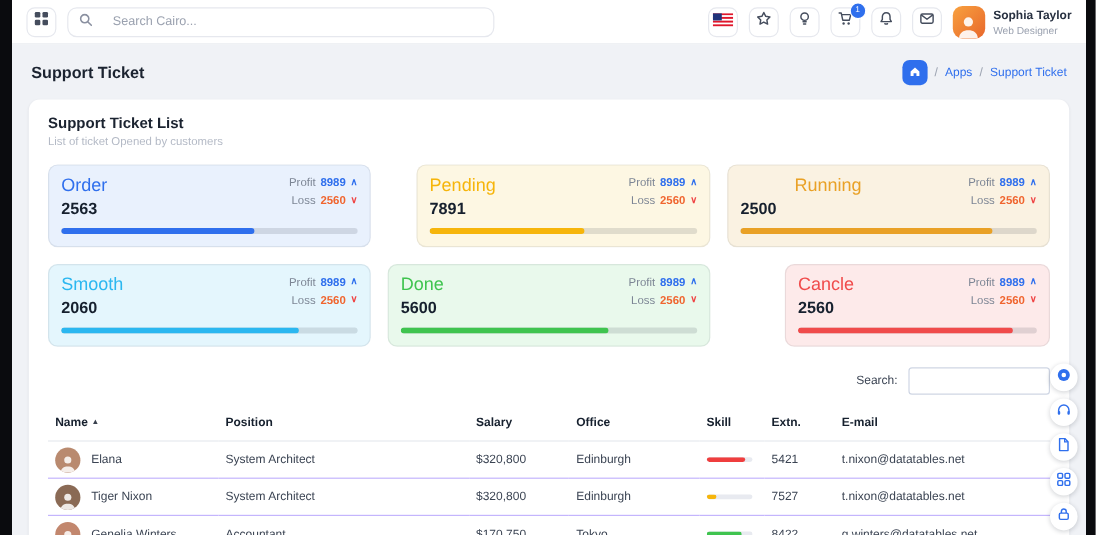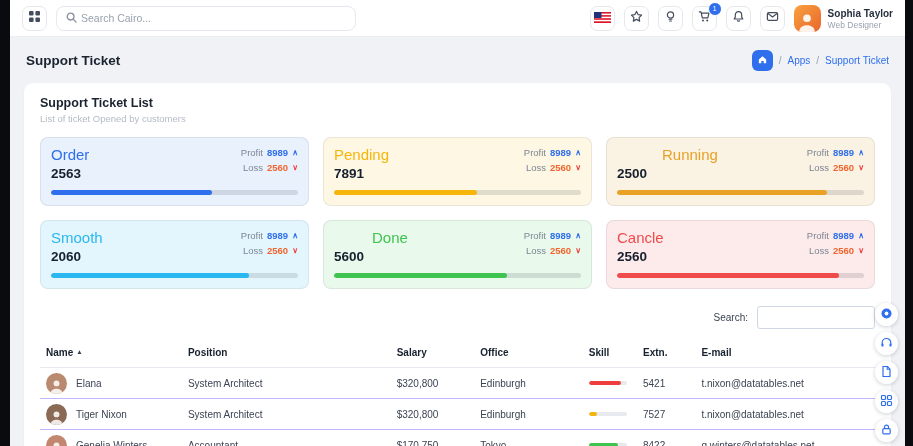--- a/index.html
+++ b/index.html
@@ -2,21 +2,21 @@
 <html><head>
 <meta charset="utf-8">
 <style>
   html,body{margin:0;padding:0}
   body{width:913px;height:446px;background:#0a0b0e;font-family:"Liberation Sans",sans-serif;overflow:hidden;position:relative;-webkit-font-smoothing:antialiased}
   .app{position:absolute;top:0;left:10px;width:895px;height:446px;background:#f0f2f6;overflow:hidden}
 
   
   .topbar{height:37px;background:#fff;border-bottom:1px solid #eceef2;display:flex;align-items:center;gap:9px;padding:0 12px;box-sizing:border-box}
   .sq-btn{width:25px;height:25px;border:1px solid #e6e8ee;border-radius:7px;display:flex;align-items:center;justify-content:center;background:#fff;flex:0 0 auto;cursor:pointer;position:relative;box-sizing:border-box}
-  .searchbox{display:flex;align-items:center;gap:2px;width:300px;height:25px;border:1px solid #e6e8ee;border-radius:8px;padding:0 9px;box-sizing:border-box;background:#fff}
+  .searchbox{display:flex;align-items:center;gap:15px;width:356px;height:25px;border:1px solid #e6e8ee;border-radius:8px;padding:0 9px;box-sizing:border-box;background:#fff}
   .searchbox input{border:0;outline:0;flex:1;font-size:10.5px;color:#3b4453;background:transparent;font-family:inherit}
   .searchbox input::placeholder{color:#9aa1af}
   .tb-spacer{flex:1}
   .badge{position:absolute;top:-5px;right:-6px;min-width:12px;height:12px;border-radius:7px;background:#2f6fed;color:#fff;font-size:7px;display:flex;align-items:center;justify-content:center;border:1.5px solid #fff;box-sizing:content-box}
   .user{display:flex;align-items:center;gap:7px;cursor:pointer}
   .avatar{width:27px;height:27px;border-radius:8px;background:linear-gradient(135deg,#f8a13f,#e8672b);display:flex;align-items:flex-end;justify-content:center;overflow:hidden}
   .user-name{font-size:10px;font-weight:bold;color:#273040;line-height:1.3}
   .user-role{font-size:8.5px;color:#9aa1af}
 
   
@@ -31,21 +31,21 @@
   .panel{margin:2px 14px 0;background:#fff;border-radius:9px;padding:13px 16px;box-shadow:0 1px 2px rgba(16,24,40,.05);min-height:400px;box-sizing:border-box}
   .panel-title{font-size:12.5px;font-weight:bold;color:#1b2330}
   .panel-sub{font-size:9.5px;color:#b4bac6;margin-top:3px}
 
   
   .stats{display:grid;grid-template-columns:repeat(3,1fr);gap:14px;margin-top:13px}
   .stat{border-radius:8px;border:1px solid rgba(15,23,42,.08);padding:8px 10px 10px;box-sizing:border-box}
   .stat-top{display:flex;justify-content:space-between}
   .stat-label{font-size:15px;font-weight:500}
   .stat-value{font-size:13.5px;font-weight:bold;color:#16202e;margin-top:3px}
-  .pl-row{display:flex;align-items:center;justify-content:flex-end;gap:4px;font-size:9.5px;line-height:1.55}
+  .pl-row{display:flex;align-items:flex-start;justify-content:flex-end;gap:4px;font-size:9.5px;line-height:1.55}
   .pl-label{color:#7d8695}
   .pl-profit{color:#2f6fed;font-weight:bold}
   .pl-loss{color:#f0652f;font-weight:bold}
   .caret{font-size:8px;font-weight:bold}
   .caret.up{color:#2f6fed}
   .caret.down{color:#ef4444}
   .stat-bar{height:5px;border-radius:3px;background:rgba(15,23,42,.12);margin-top:9px;overflow:hidden}
   .stat-fill{height:100%;border-radius:3px}
 
   
@@ -206,21 +206,21 @@
                 <span class="pl-loss">2560</span>
                 <span class="caret down">∨</span>
               </div>
             </div>
         </div>
         <div class="stat-bar">
             <div class="stat-fill" style="background: rgb(47, 111, 237); width: 65%;"></div>
           </div>
       </div>
 
-      <div class="stat" style="background: rgb(253, 247, 227);">
+      <div class="stat" style="background: rgb(253, 247, 227); margin-left: 24px;">
         <div class="stat-top">
           <div>
               <div class="stat-label" style="color: rgb(246, 181, 11);">Pending</div>
                <div class="stat-value">7891</div>
             </div>
           <div>
               <div class="pl-row">
                 <span class="pl-label">Profit</span>
                 <span class="pl-profit">8989</span>
                 <span class="caret up">∧</span>
@@ -281,42 +281,42 @@
             </div>
         </div>
         <div class="stat-bar">
             <div class="stat-fill" style="background: rgb(43, 183, 240); width: 80%;"></div>
           </div>
       </div>
 
       <div class="stat" style="background: rgb(233, 249, 236);">
         <div class="stat-top">
           <div>
-              <div class="stat-label" style="color: rgb(63, 196, 79); margin-left: 38px;">Done</div>
+              <div class="stat-label" style="color: rgb(63, 196, 79);">Done</div>
                <div class="stat-value">5600</div>
             </div>
           <div>
               <div class="pl-row">
                 <span class="pl-label">Profit</span>
                 <span class="pl-profit">8989</span>
                 <span class="caret up">∧</span>
               </div>
                <div class="pl-row">
                 <span class="pl-label">Loss</span>
                 <span class="pl-loss">2560</span>
                 <span class="caret down">∨</span>
               </div>
             </div>
         </div>
         <div class="stat-bar">
             <div class="stat-fill" style="background: rgb(63, 196, 79); width: 70%;"></div>
           </div>
       </div>
 
-      <div class="stat" style="background: rgb(253, 234, 234);">
+      <div class="stat" style="background: rgb(253, 234, 234); margin-left: 48px;">
         <div class="stat-top">
           <div>
               <div class="stat-label" style="color: rgb(240, 75, 75);">Cancle</div>
                <div class="stat-value">2560</div>
             </div>
           <div>
               <div class="pl-row">
                 <span class="pl-label">Profit</span>
                 <span class="pl-profit">8989</span>
                 <span class="caret up">∧</span>

